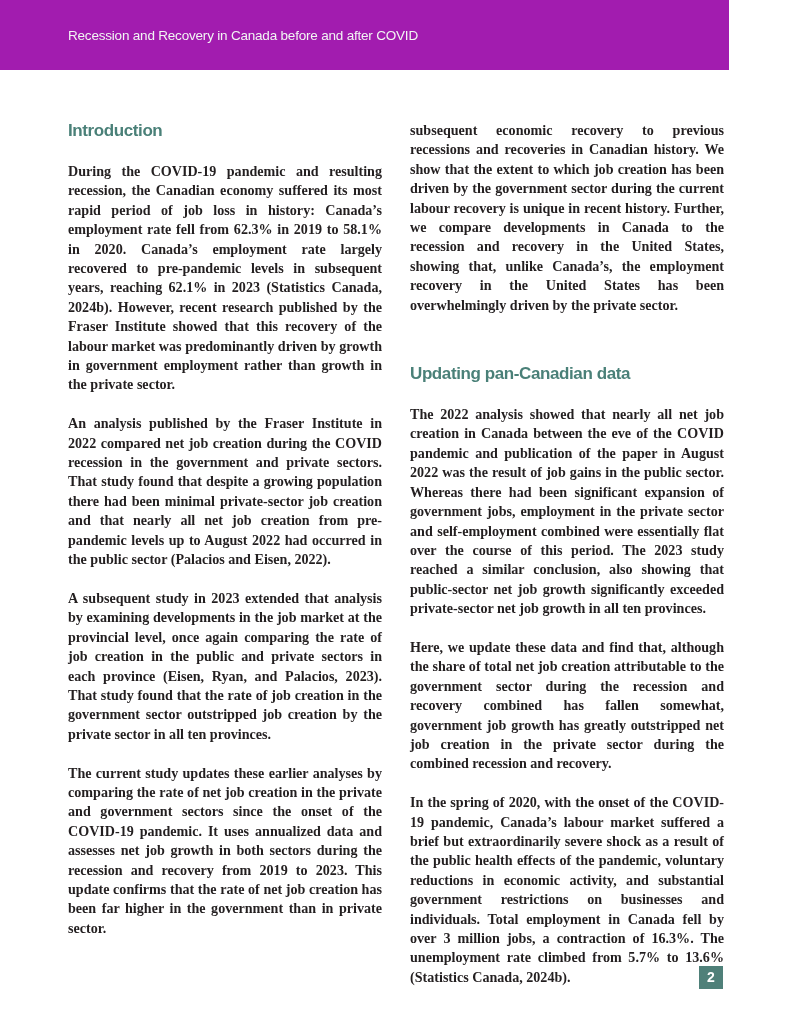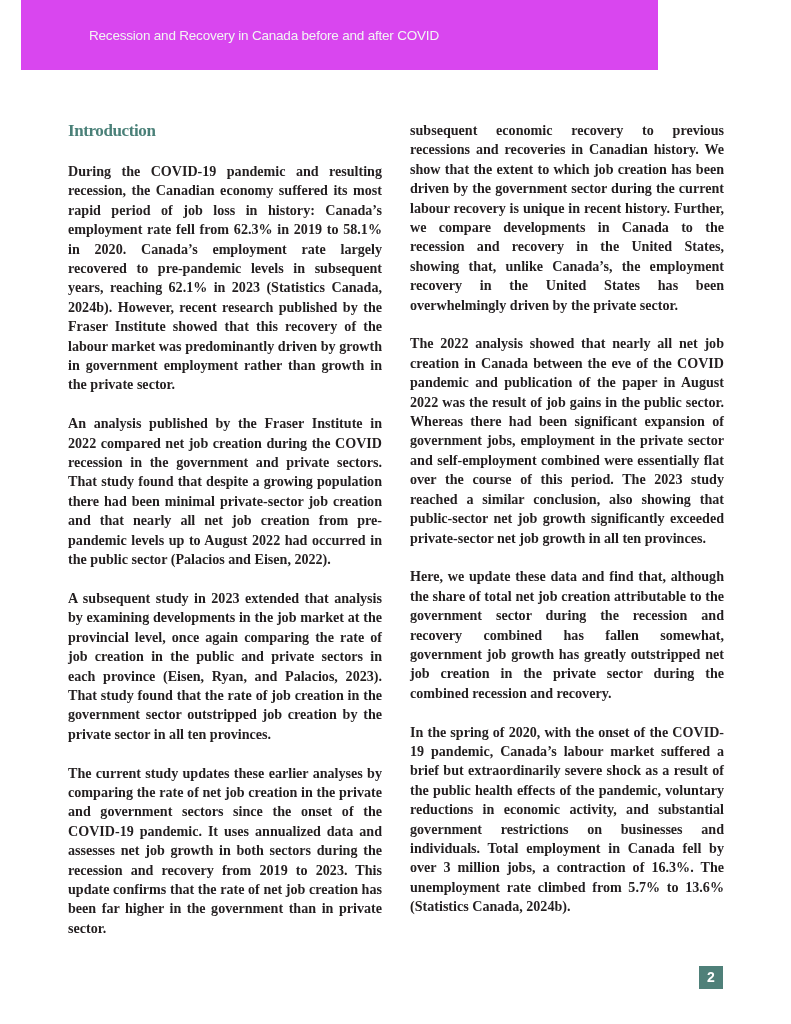--- a/index.html
+++ b/index.html
@@ -9,24 +9,23 @@
     }
     body {
       width: 791px;
       height: 1024px;
       position: relative;
       overflow: hidden;
     }
     .header-band {
       position: absolute;
       left: 0; top: 0;
-      width: 637px;
+      width: 729px;
       height: 70px;
-      background: #d946ef;
-      margin-left: 21px;
+      background: #a21caf;
     }
     .header-title {
       position: absolute;
       left: 68px;
       top: 28px;
       font-family: "Liberation Sans", sans-serif;
       font-size: 13.5px;
       color: #f2f5f4;
       letter-spacing: -0.2px;
       white-space: nowrap;
@@ -35,21 +34,21 @@
       position: absolute;
       width: 314px;
       font-family: "Liberation Serif", serif;
       font-size: 14.1px;
       line-height: 19.4px;
       color: #231f20;
     }
     .col-left { left: 68px; top: 121px; }
     .col-right { left: 410px; top: 121px; }
     .section-heading {
-      font-family: Liberation Serif, serif;
+      font-family: Liberation Sans, sans-serif;
       font-weight: bold;
       font-size: 17px;
       line-height: 20px;
       color: #4a8078;
       margin: 0;
       letter-spacing: -0.4px;
     }
     .col-left .section-heading { margin-top: 0px; margin-bottom: 21px; }
     .col-right .section-heading.second { margin-top: 49px; margin-bottom: 21px; }
     p.para {
@@ -83,18 +82,19 @@
 <div class="column col-left">
   <h2 class="section-heading">Introduction</h2>
   <p class="para">During the COVID-19 pandemic and resulting reces­sion, the Canadian economy suffered its most rapid period of job loss in history: Canada’s employment rate fell from 62.3% in 2019 to 58.1% in 2020. Canada’s employment rate largely recovered to pre-pandemic levels in subsequent years, reaching 62.1% in 2023 (Statistics Canada, 2024b). However, recent research published by the Fraser Institute showed that this recovery of the labour market was predominantly driven by growth in government employment rather than growth in the private sector.</p>
   <p class="para">An analysis published by the Fraser Institute in 2022 compared net job creation during the COVID reces­sion in the government and private sectors. That study found that despite a growing population there had been minimal private-sector job creation and that nearly all net job creation from pre-pandemic levels up to August 2022 had occurred in the public sector (Palacios and Eisen, 2022).</p>
   <p class="para">A subsequent study in 2023 extended that analysis by examining developments in the job market at the prov­incial level, once again comparing the rate of job creation in the public and private sectors in each province (Eisen, Ryan, and Palacios, 2023). That study found that the rate of job creation in the government sector outstripped job creation by the private sector in all ten provinces.</p>
   <p class="para">The current study updates these earlier analyses by comparing the rate of net job creation in the private and government sectors since the onset of the COVID-19 pandemic. It uses annualized data and assesses net job growth in both sectors during the recession and recovery from 2019 to 2023. This update confirms that the rate of net job creation has been far higher in the government than in private sector.</p>
 </div>
 
 <div class="column col-right">
   <p class="para">subsequent economic recovery to previous recessions and recoveries in Canadian history. We show that the extent to which job creation has been driven by the government sector during the current labour recov­ery is unique in recent history. Further, we compare developments in Canada to the recession and recovery in the United States, showing that, unlike Canada’s, the employment recovery in the United States has been overwhelmingly driven by the private sector.</p>
+  <h2 class="section-heading second">Updating pan-Canadian data</h2>
   <p class="para">The 2022 analysis showed that nearly all net job creation in Canada between the eve of the COVID pandemic and publication of the paper in August 2022 was the result of job gains in the public sector. Whereas there had been significant expansion of gov­ernment jobs, employment in the private sector and self-employment combined were essentially flat over the course of this period. The 2023 study reached a similar conclusion, also showing that public-sector net job growth significantly exceeded private-sector net job growth in all ten provinces.</p>
   <p class="para">Here, we update these data and find that, although the share of total net job creation attributable to the government sector during the recession and recovery combined has fallen somewhat, government job growth has greatly outstripped net job creation in the private sector during the combined recession and recovery.</p>
   <p class="para">In the spring of 2020, with the onset of the COVID-19 pandemic, Canada’s labour market suffered a brief but extraordinarily severe shock as a result of the public health effects of the pandemic, voluntary reductions in economic activity, and substantial government restric­tions on businesses and individuals. Total employment in Canada fell by over 3 million jobs, a contraction of 16.3%. The unemployment rate climbed from 5.7% to 13.6% (Statistics Canada, 2024b).</p>
 </div>
 
 <div class="page-number">2</div>
 
 </body></html>

